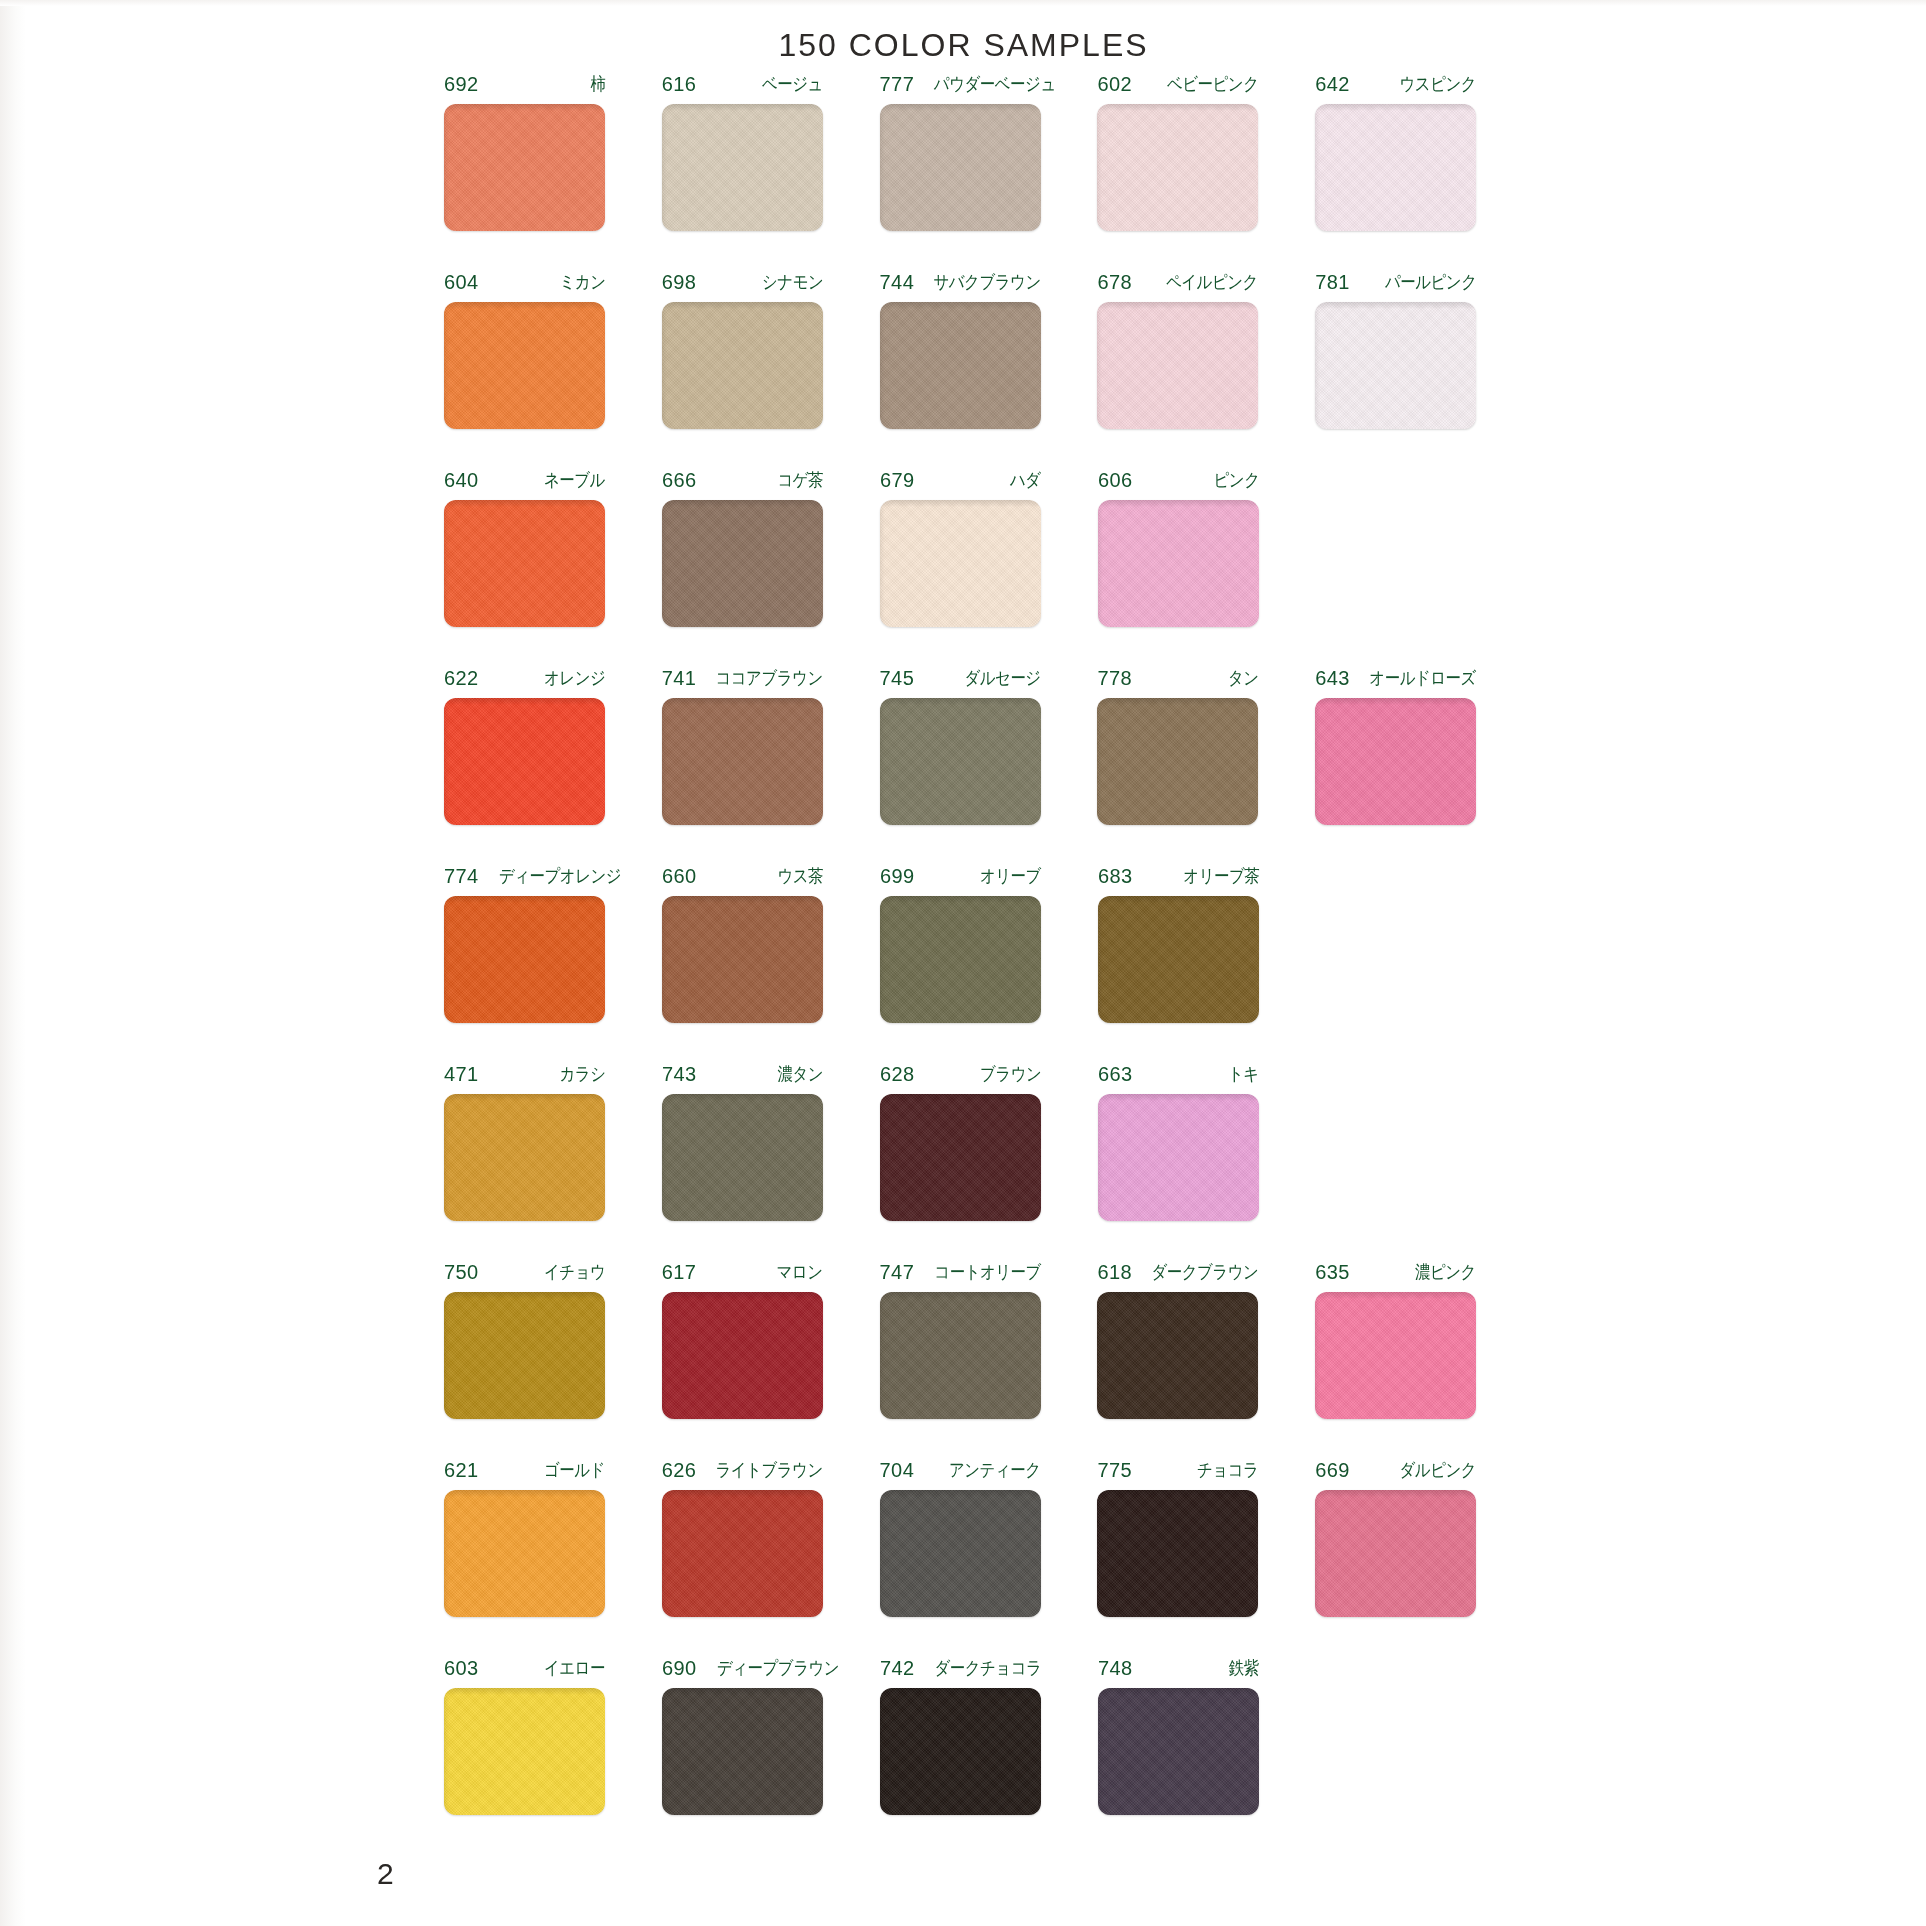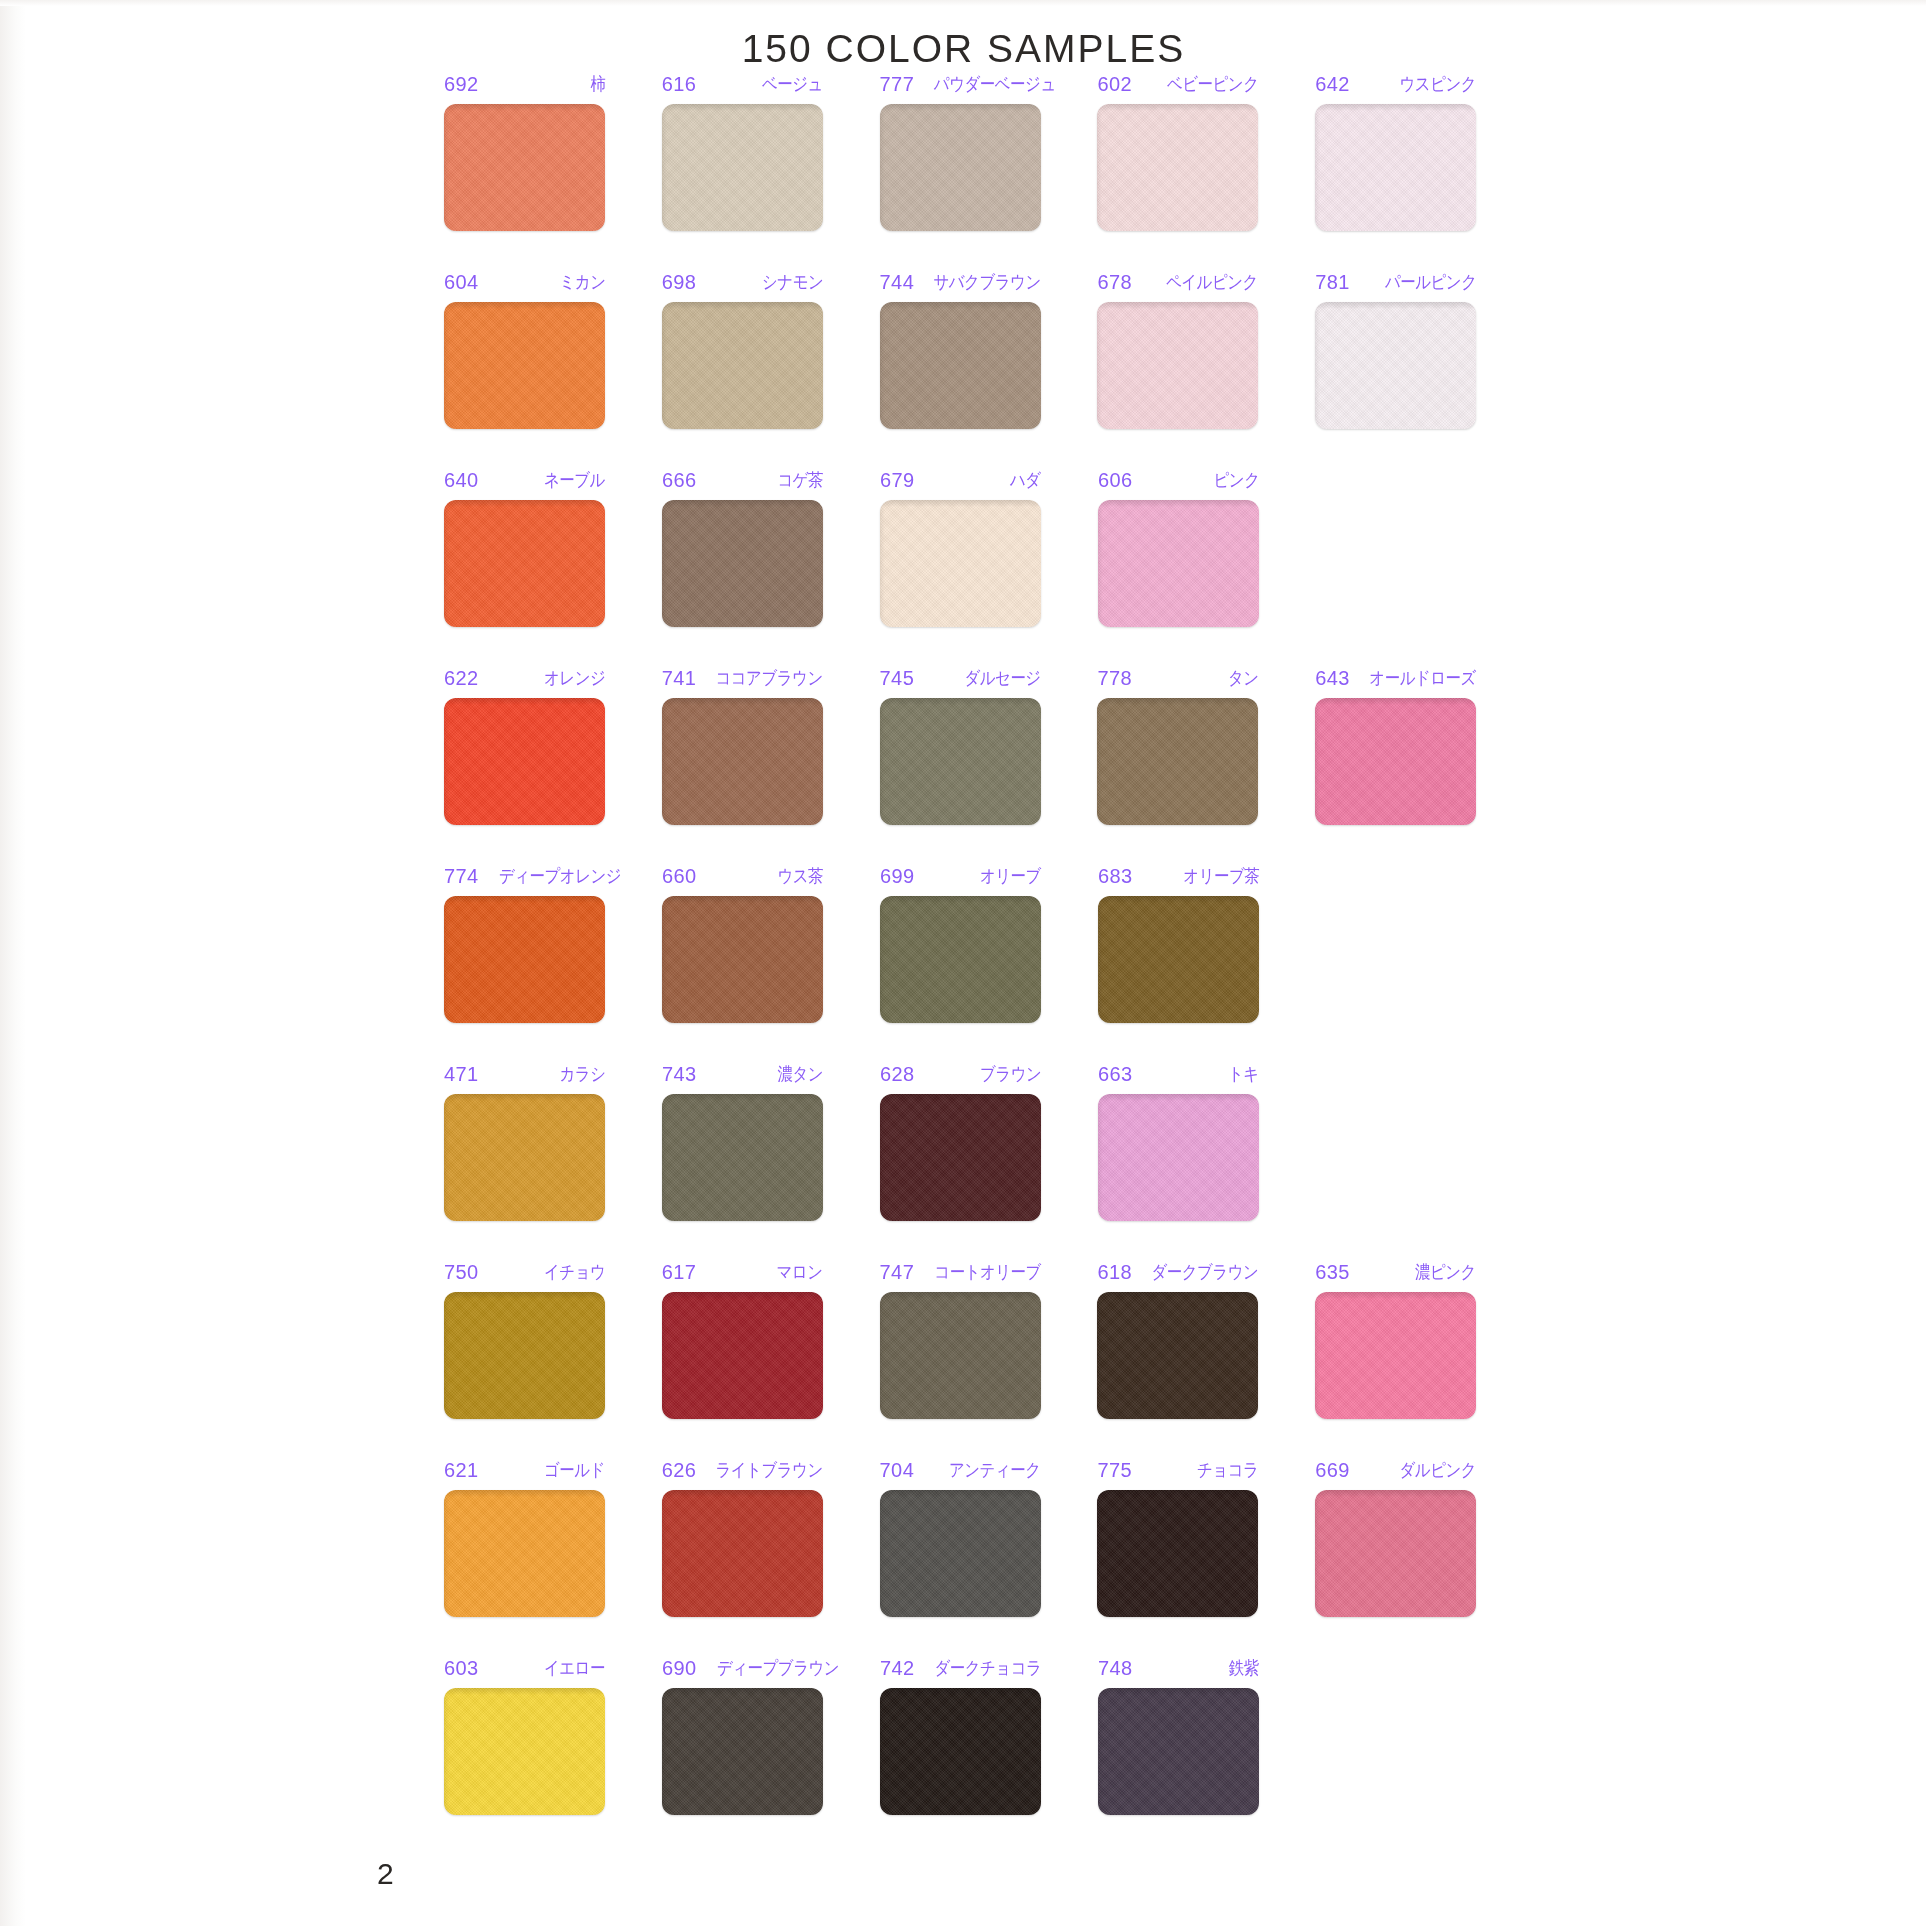--- a/index.html
+++ b/index.html
@@ -39,21 +39,21 @@
     height: 6px;
     background: linear-gradient(to bottom, #f4f2f0 0%, #ffffff 100%);
   }
 
   .page-title {
     position: absolute;
     top: 27px;
     left: 0;
     width: 100%;
     text-align: center;
-    font-size: 39px;
+    font-size: 32px;
     letter-spacing: 2px;
     font-weight: 400;
     color: #2d2a28;
     font-family: "Liberation Sans", sans-serif;
   }
 
   .grid {
     position: absolute;
     left: 430px;
     top: 73px;
@@ -73,21 +73,21 @@
   }
 
   .cell-label {
     display: flex;
     justify-content: space-between;
     align-items: center;
     width: 161px;
     margin: 0 auto 0 14px;
     font-size: 20px;
     line-height: 22px;
-    color: #8b5cf6;
+    color: #14532d;
     white-space: nowrap;
   }
 
   .code {
     font-family: "Liberation Sans", sans-serif;
     font-size: 20px;
     letter-spacing: 0.4px;
   }
 
   .name {

